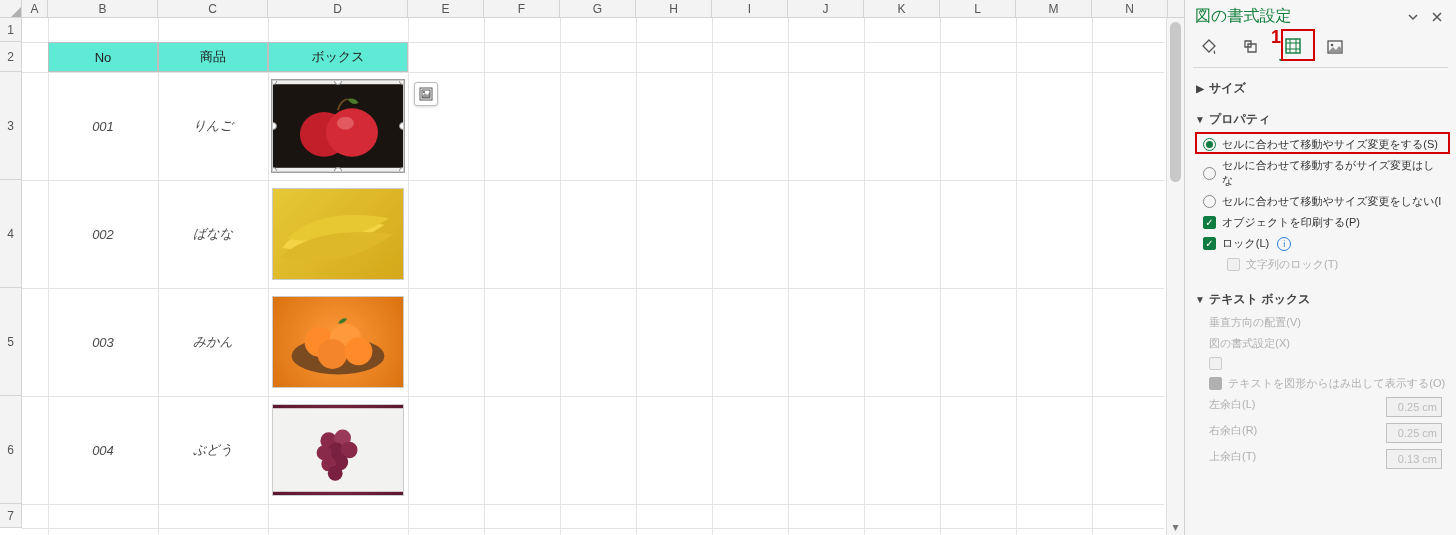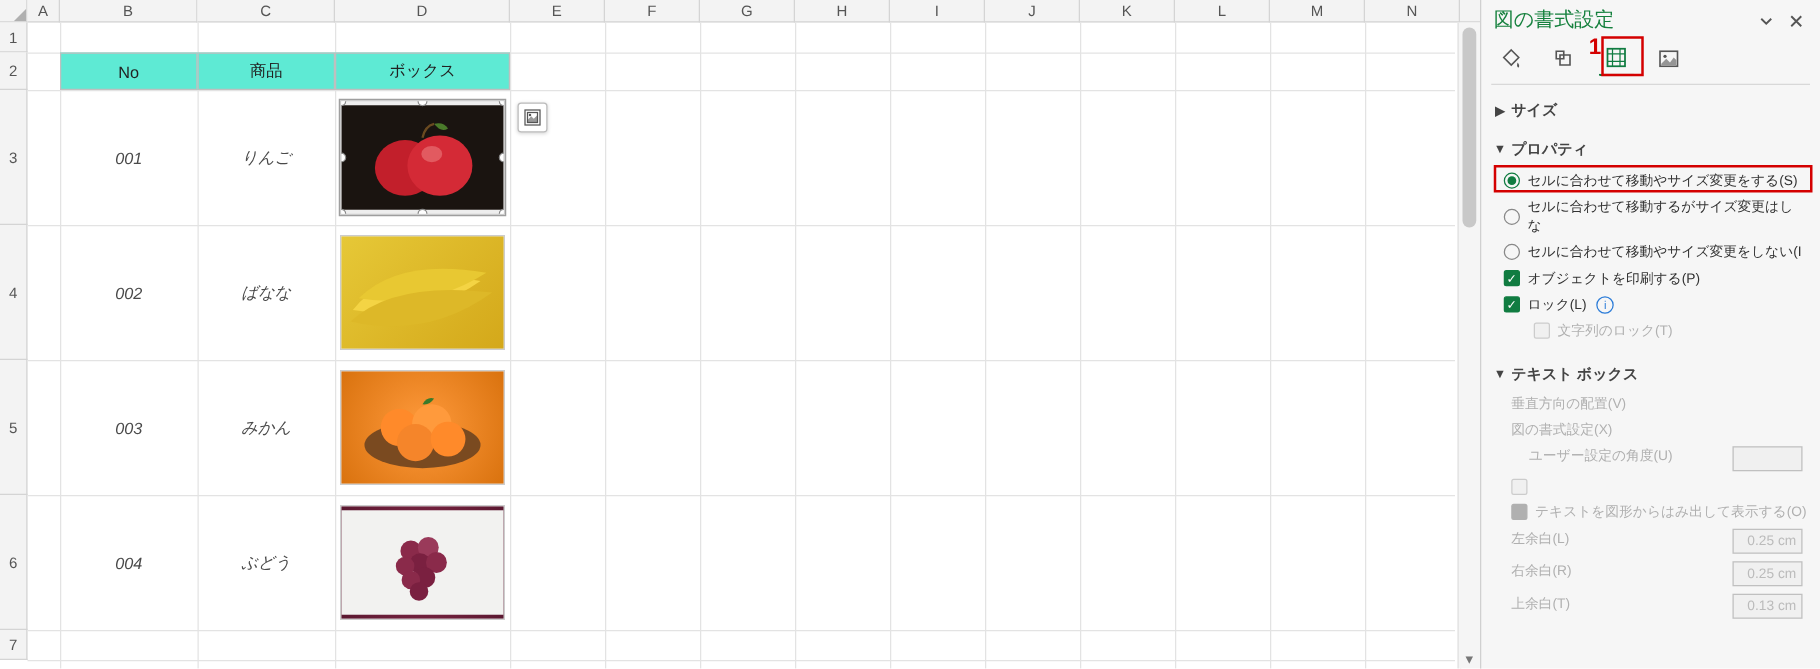--- a/index.html
+++ b/index.html
@@ -304,24 +304,20 @@
     <div class="sec-head">
       <span class="chev">▼</span>
       <span>テキスト ボックス</span>
     </div>
     <div class="field disabled">
       <span class="lbl">垂直方向の配置(V)</span>
     </div>
     <div class="field disabled">
       <span class="lbl">図の書式設定(X)</span>
     </div>
-    <div class="field disabled" style="padding-left:30px">
-      <span class="lbl">ユーザー設定の角度(U)</span>
-      <input class="num-in dis" readonly="" style="">
-    </div>
     <div class="opt disabled" style="padding-left:16px">
       <span class="chk dis"></span>
     </div>
     <div class="opt disabled" style="padding-left:16px">
       <span class="chk square-fill"></span>
       <span>テキストを図形からはみ出して表示する(O)</span>
     </div>
     <div class="field disabled">
       <span class="lbl">左余白(L)</span>
       <input class="num-in dis" readonly="" value="0.25 cm" style="">

